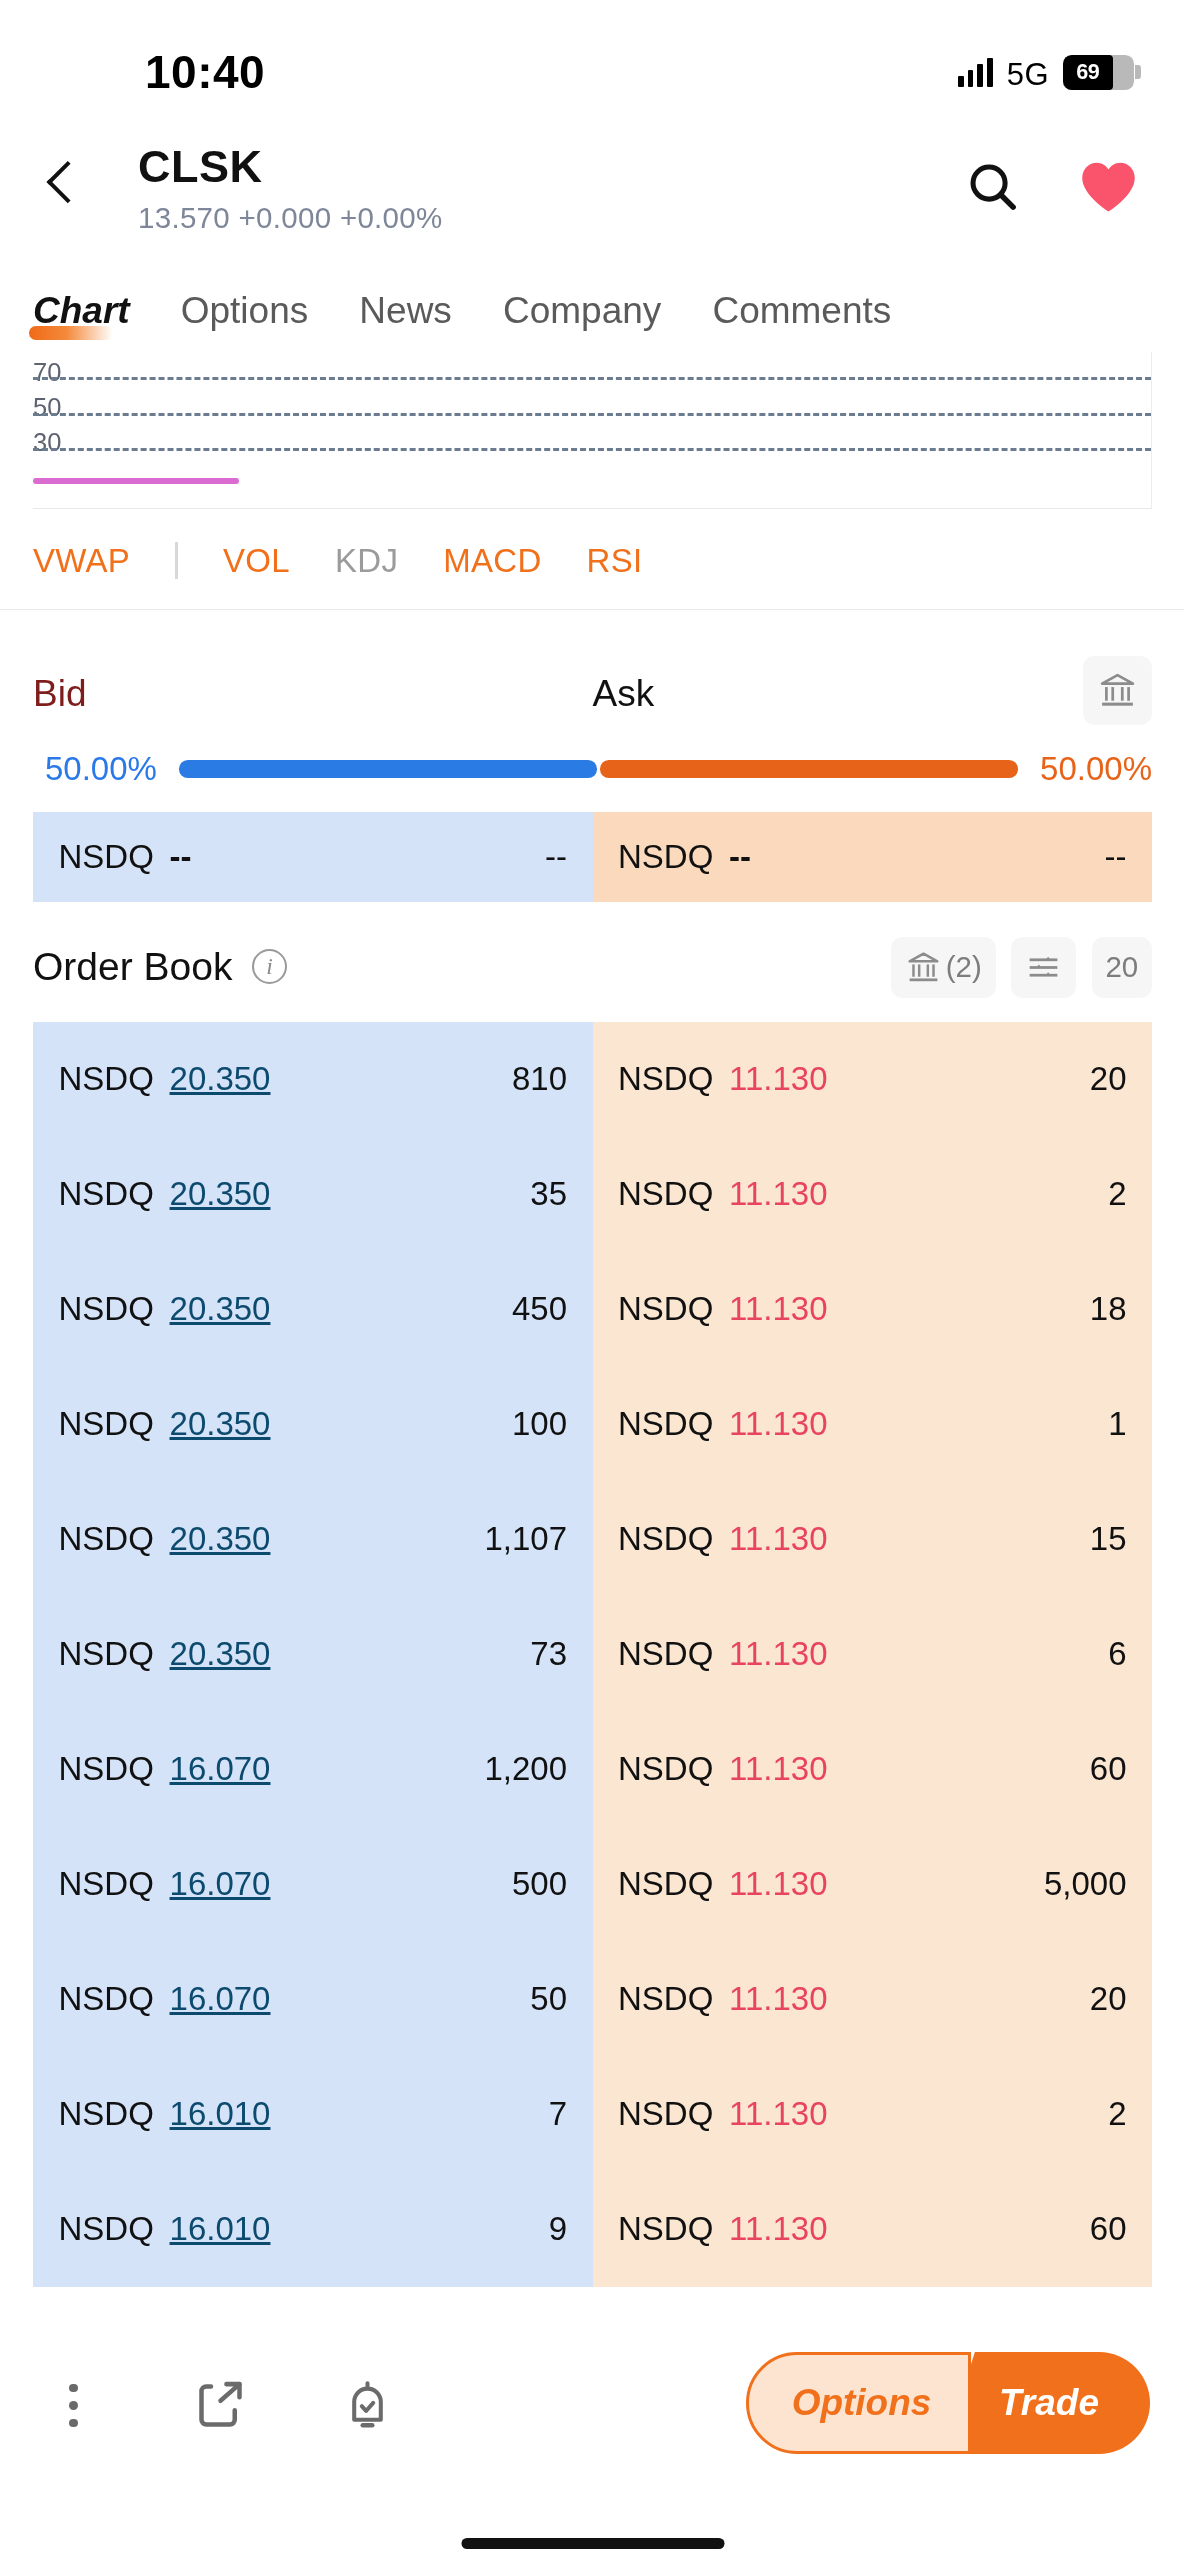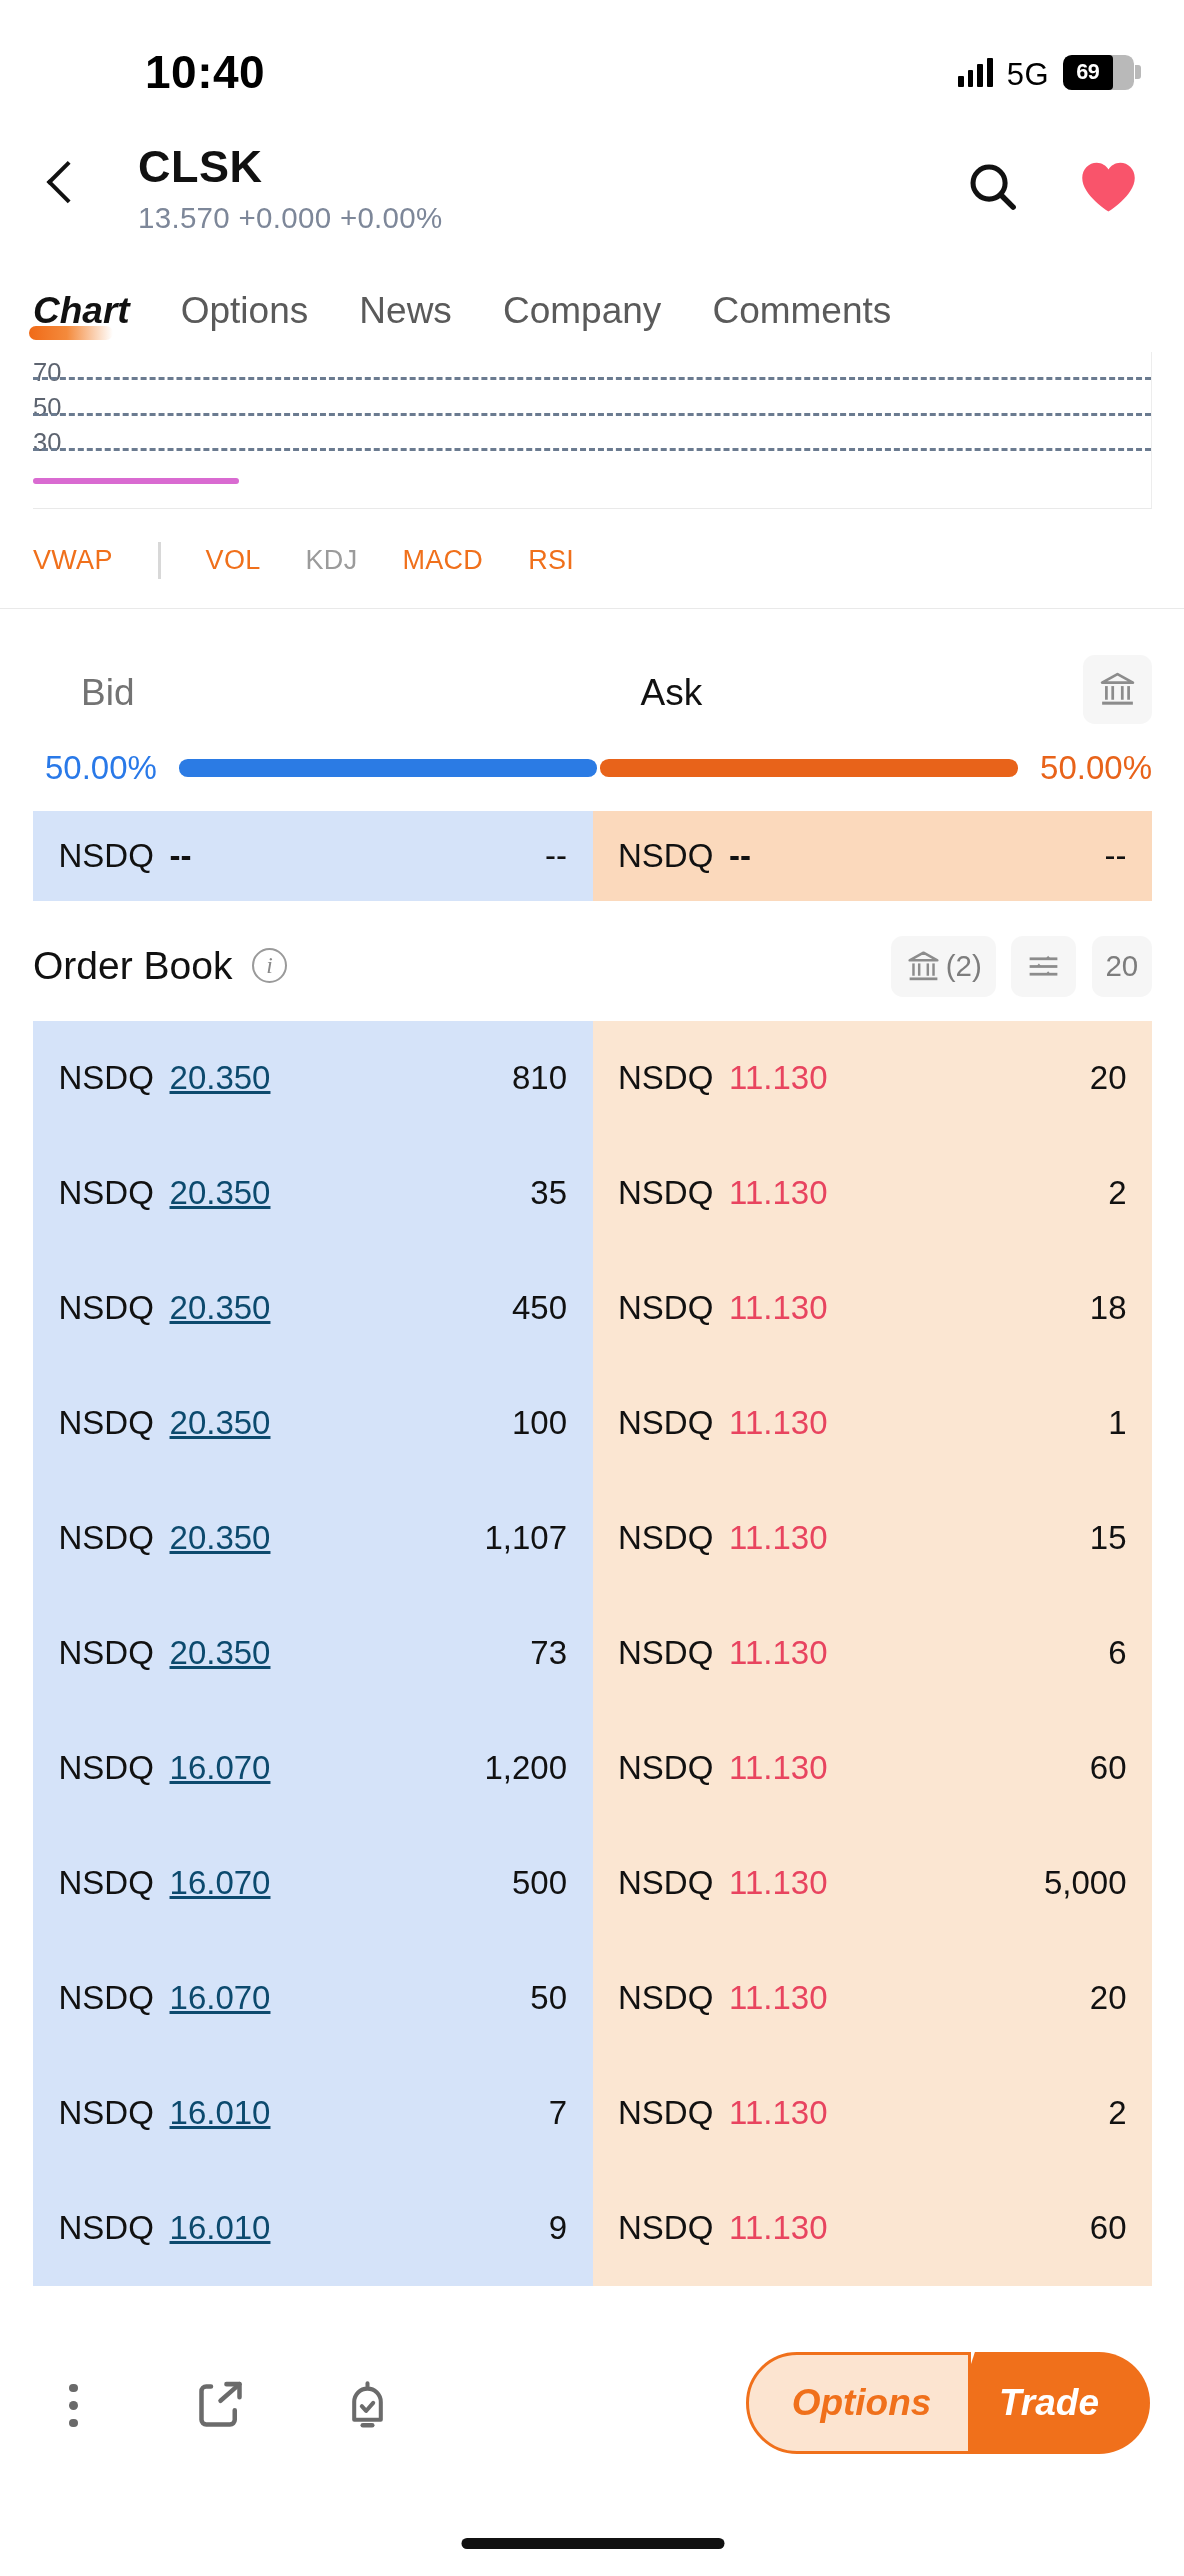--- a/index.html
+++ b/index.html
@@ -59,28 +59,28 @@
   .grid-row { position:absolute; left:0; right:0; height:0; display:flex; align-items:center; }
   .grid-row .lbl { position:absolute; left:0; top:-19.6px; font-size:25.5px; color:#5d6470; }
   .grid-row .dash { position:absolute; left:0; right:0; top:0; height:0;
                     border-top:3.9px dashed #6b7b90; }
   .rsi-line { position:absolute; left:0; top:126px; width:206px; height:5.9px;
               background:#D96BD1; border-radius:2.9px; }
 
   
   .indicators { display:flex; align-items:center; gap:0; padding:33px 33px 29.5px 33px;
                 border-bottom:1px solid #e9e9e9; }
-  .ind { font-size:27px; color:#F0701B; margin-right:45px; cursor:pointer; letter-spacing:0.3px; }
+  .ind { font-size:33px; color:#F0701B; margin-right:45px; cursor:pointer; letter-spacing:0.3px; }
   .ind.off { color:#9b9b9b; }
   .ind-div { width:2.9px; height:37px; background:#d8d8d8; margin:0 45px 0 0; }
 
   
   .ba-block { padding:49px 0 0 0; }
   .ba-head { display:flex; align-items:center; padding:0 33px; position:relative; height:69px; }
-  .ba-head .bid-l { font-size:37px; color:#737373; width:50%;margin-left:48px; }
+  .ba-head .bid-l { font-size:37px; color:#7f1d1d; width:50%; }
   .ba-head .ask-l { font-size:37px; color:#111;text-align:center; }
   .bank-btn { position:absolute; right:33px; top:-3.9px; width:69px; height:69px; border-radius:11.8px;
               background:#f6f6f6; display:flex; align-items:center; justify-content:center; cursor:pointer; }
 
   .ratio { display:flex; align-items:center; padding:21.6px 33px 0 33px; gap:21.6px;margin-left:12px; }
   .ratio .pl { font-size:33px; color:#2979E8; }
   .ratio .pr { font-size:33px; color:#E8631A; }
   .bars { flex:1; display:flex; height:17.7px; gap:3.9px; }
   .bar-b { background:#2B7BE4; border-radius:8.8px; }
   .bar-a { background:#E8631A; border-radius:8.8px; }

